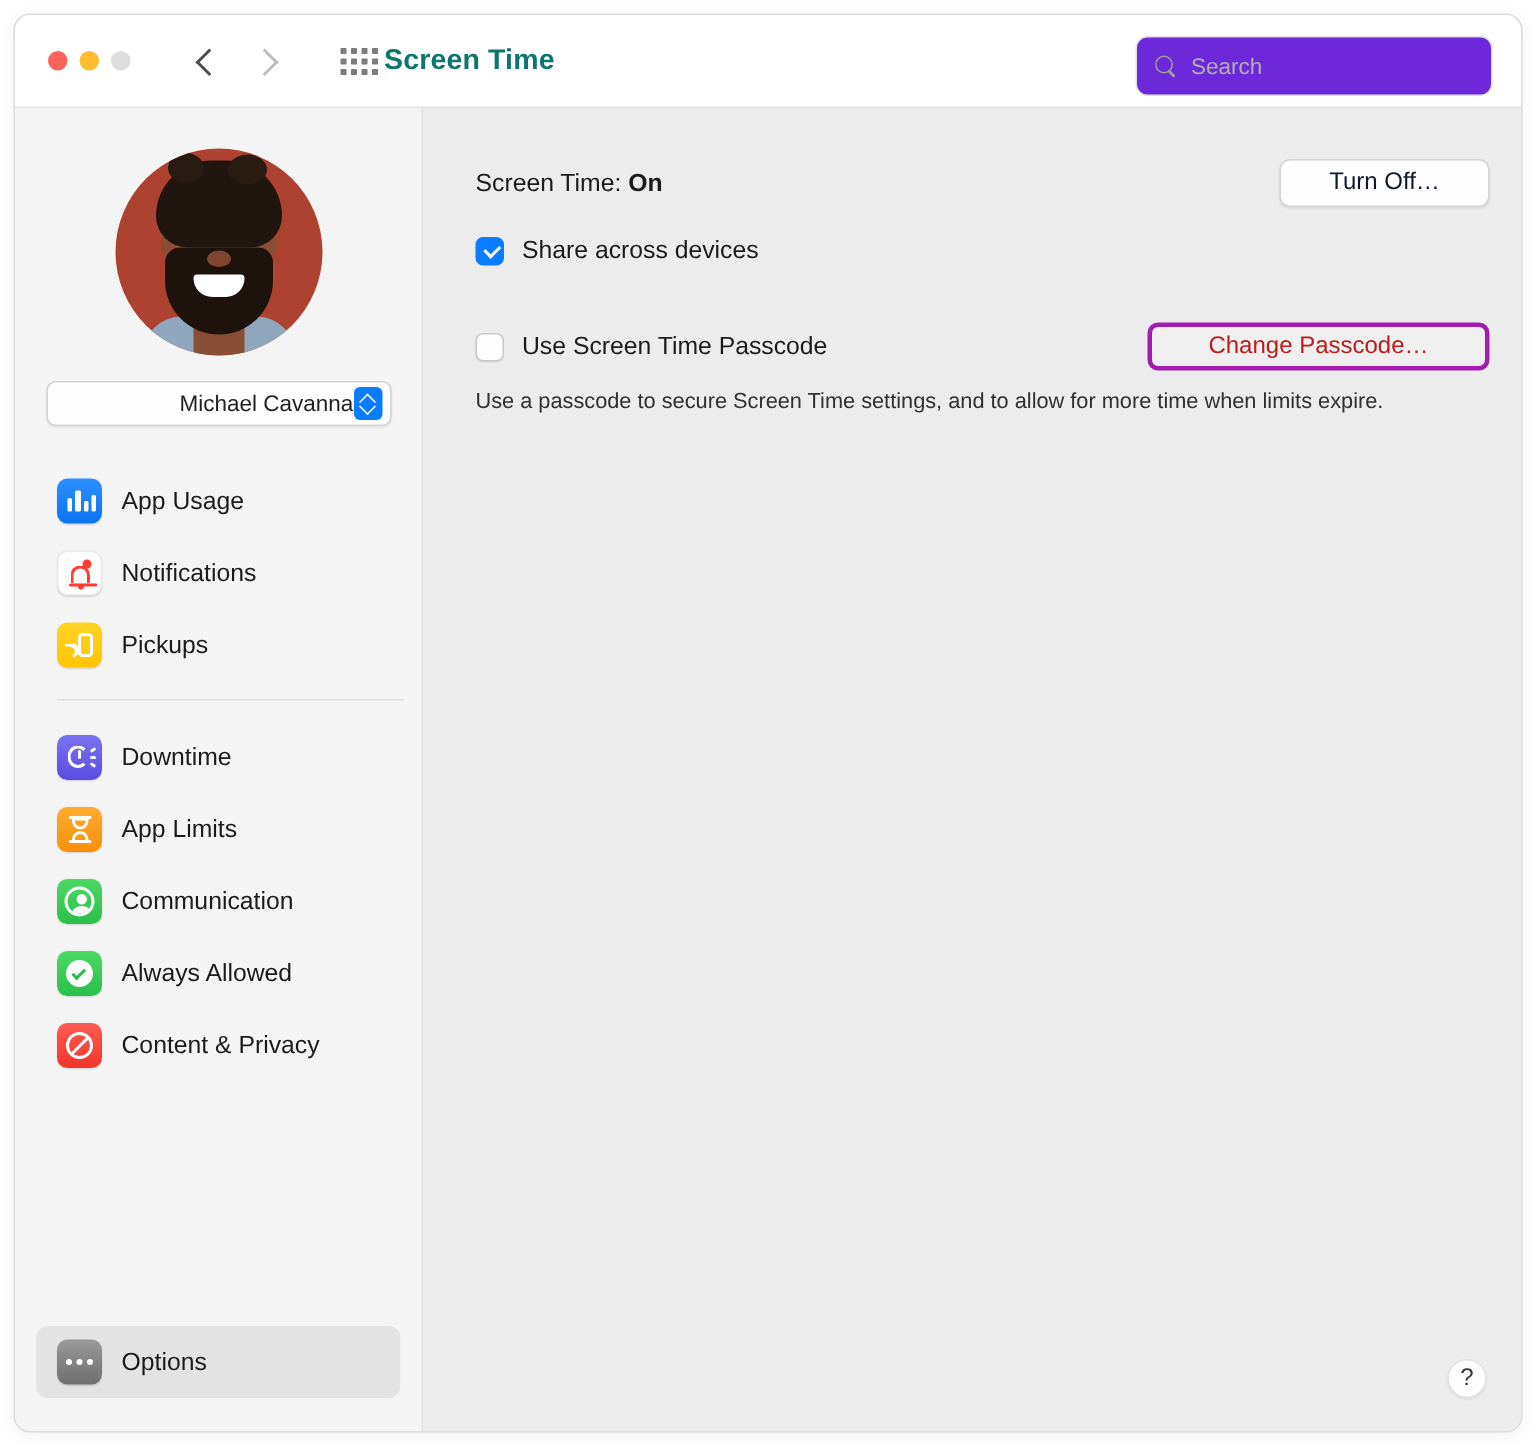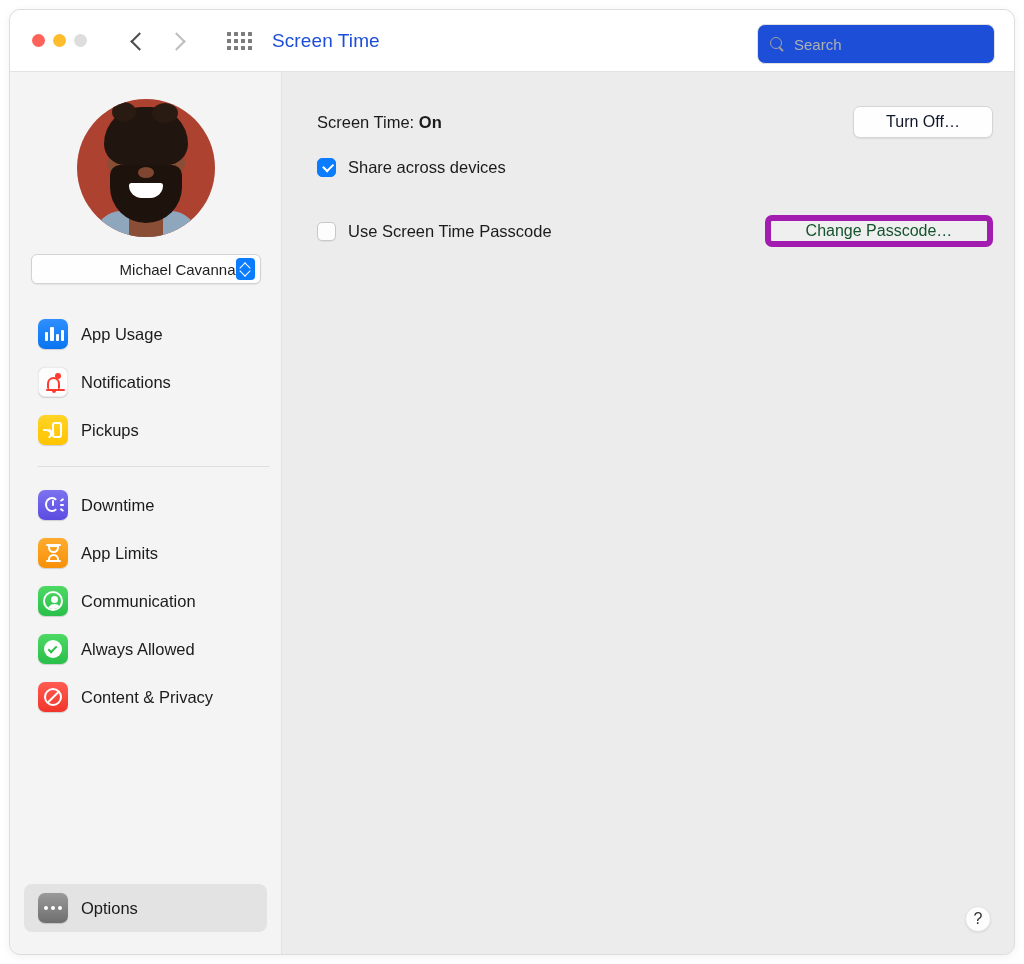--- a/index.html
+++ b/index.html
@@ -70,36 +70,36 @@
   .grid-icon {
     margin-left: 42px;
     display: grid;
     grid-template-columns: repeat(4, 4px);
     grid-template-rows: repeat(3, 4px);
     gap: 3px;
   }
   .grid-icon i { background: #7c7c7c; border-radius: 0.5px; display: block; width: 4px; height: 4px; }
 
   #window-title {
-    margin-left: 20px;
+    margin-left: 4px;
     font-size: 19px;
-    font-weight: normal;
-    color: #1d4ed8;
+    font-weight: bold;
+    color: #0f766e;
     letter-spacing: 0.1px;
   }
 
   #search-field {
     position: absolute;
     right: 19px;
     top: 14px;
     width: 238px;
     height: 40px;
     border: 1px solid #e0e0e0;
     border-radius: 8px;
-    background: #1d4ed8;
+    background: #6d28d9;
     display: flex;
     align-items: center;
     padding-left: 12px;
   }
   .search-glyph { width: 15px; height: 15px; position: relative; flex: 0 0 15px; }
   .search-glyph::before {
     content: "";
     position: absolute; left: 0; top: 0;
     width: 10px; height: 10px;
     border: 1.7px solid #a0a0a0;
@@ -440,24 +440,24 @@
     display: flex;
     align-items: center;
     margin-top: 38px;
     padding-right: 21px;
   }
   #change-passcode-btn {
     margin-left: auto;
     min-width: 228px;
     height: 32px;
     background: #efefef;
-    border: 6px solid #a21caf;
+    border: 3px solid #a21caf;
     border-radius: 7px;
     font-size: 16px;
-    color: #14532d;
+    color: #b91c1c;
     font-family: "Liberation Sans", sans-serif;
     cursor: default;
   }
 
   #help-button {
     position: absolute;
     right: 23px;
     bottom: 22px;
     width: 26px; height: 26px;
     border-radius: 50%;
@@ -647,17 +647,18 @@
         <span class="check-label">Share across devices</span>
       </div>
 
 
       <div class="passcode-row">
         <span class="cbox off"></span>
         <span class="check-label">Use Screen Time Passcode</span>
         <button id="change-passcode-btn" disabled="">Change Passcode…</button>
       </div>
 
+      <div class="helptext">Use a passcode to secure Screen Time settings, and to allow for more time when limits expire.</div>
 
       <div id="help-button">?</div>
     </div>
   </div>
 </div>
 
 </body></html>

